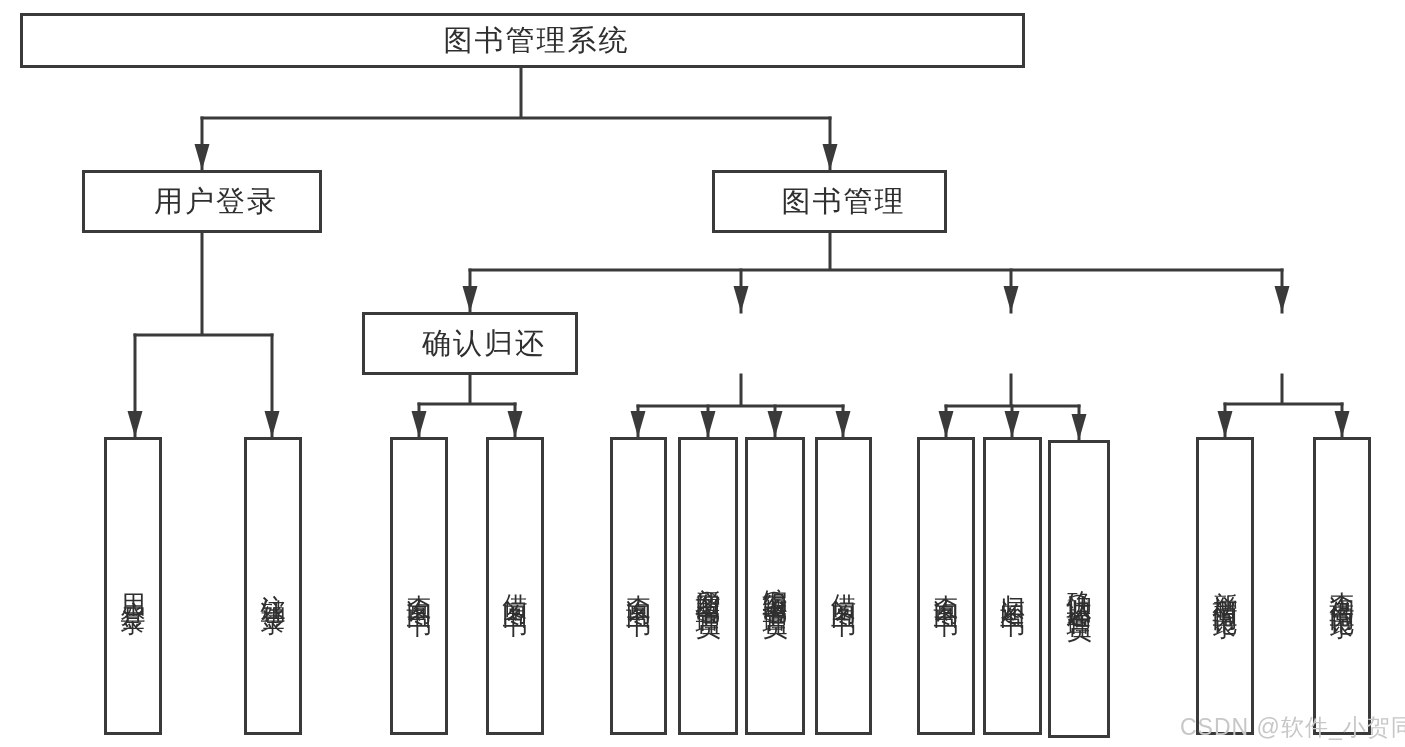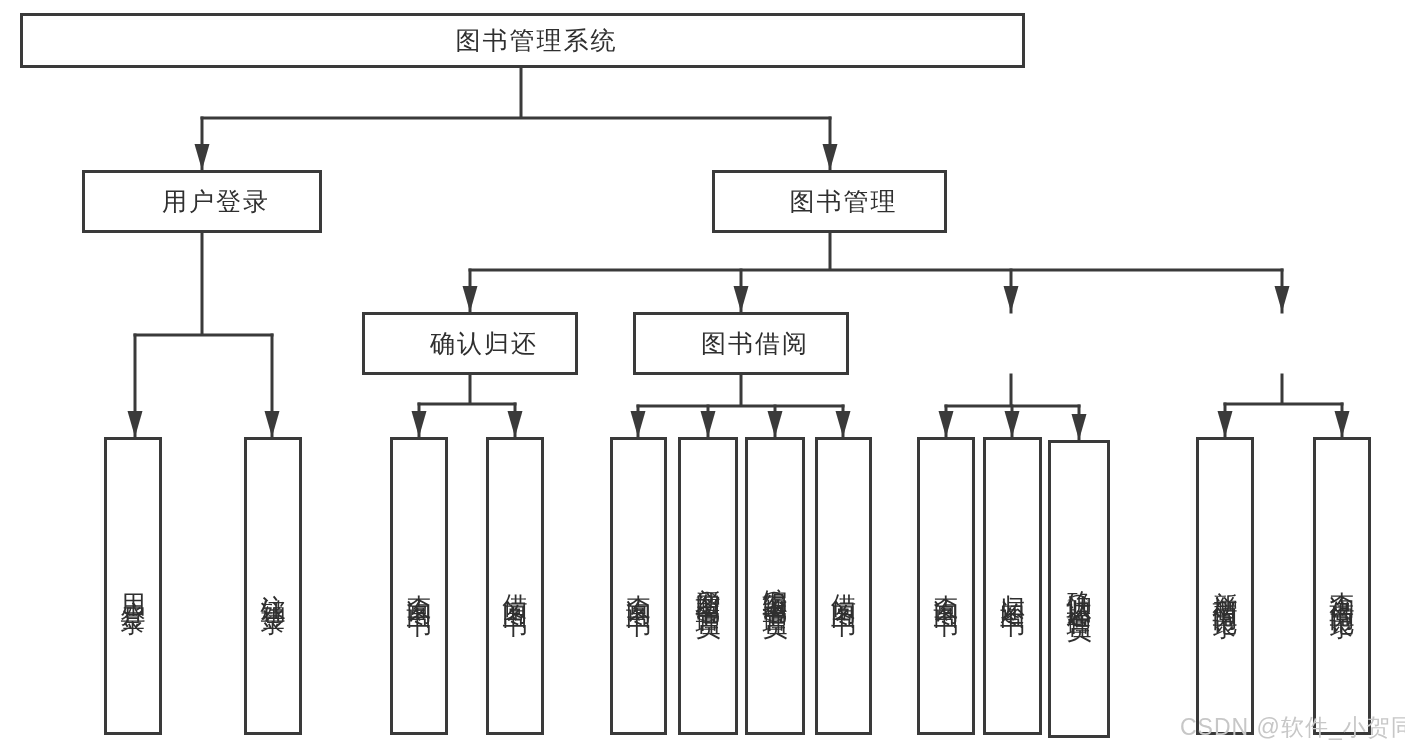--- a/index.html
+++ b/index.html
@@ -32,21 +32,21 @@
     stroke-linecap: square;
   }
   .connector .arrhead { fill: var(--line); }
   .node {
     position: absolute;
     background: var(--box_fill);
     border: 3px solid var(--line);
     display: flex;
     align-items: center;
     justify-content: center;
-    font-size: 25px;
+    font-size: 29px;
     letter-spacing: 2px;
     color: var(--text);
     z-index: 2;
     padding-left: 28px;
   }
   .leaf {
     position: absolute;
     top: 437px;
     height: 298px;
     background: var(--box_fill);
@@ -119,21 +119,20 @@
     <line class="ln" x1="1225" y1="404" x2="1225" y2="437" marker-end="url(#arr)"></line>
     <line class="ln" x1="1342" y1="404" x2="1342" y2="437" marker-end="url(#arr)"></line>
   </svg>
 
   <div class="node" style="left:20px; top:13px; width:1005px; height:55px;">图书管理系统</div>
 
   <div class="node" style="left:82px; top:170px; width:240px; height:63px;">用户登录</div>
   <div class="node" style="left:712px; top:170px; width:235px; height:63px;">图书管理</div>
 
   <div class="node" style="left:362px; top:312px; width:216px; height:63px;">确认归还</div>
-  <div class="node" style="left:633px; top:312px; width:216px; height:63px;">图书借阅</div>
 
   <div class="leaf" style="left:104px; width:58px;">用户登录</div>
   <div class="leaf" style="left:244px; width:58px;">注销登录</div>
 
   <div class="leaf" style="left:390px; width:58px;">查询图书</div>
   <div class="leaf" style="left:486px; width:58px;">借阅图书</div>
 
   <div class="leaf" style="left:610px; width:57px;">查询图书</div>
   <div class="leaf" style="left:678px; width:60px; letter-spacing:4px;">新增图书（管理员）</div>
   <div class="leaf" style="left:745px; width:60px; letter-spacing:4px;">编辑图书（管理员）</div>

